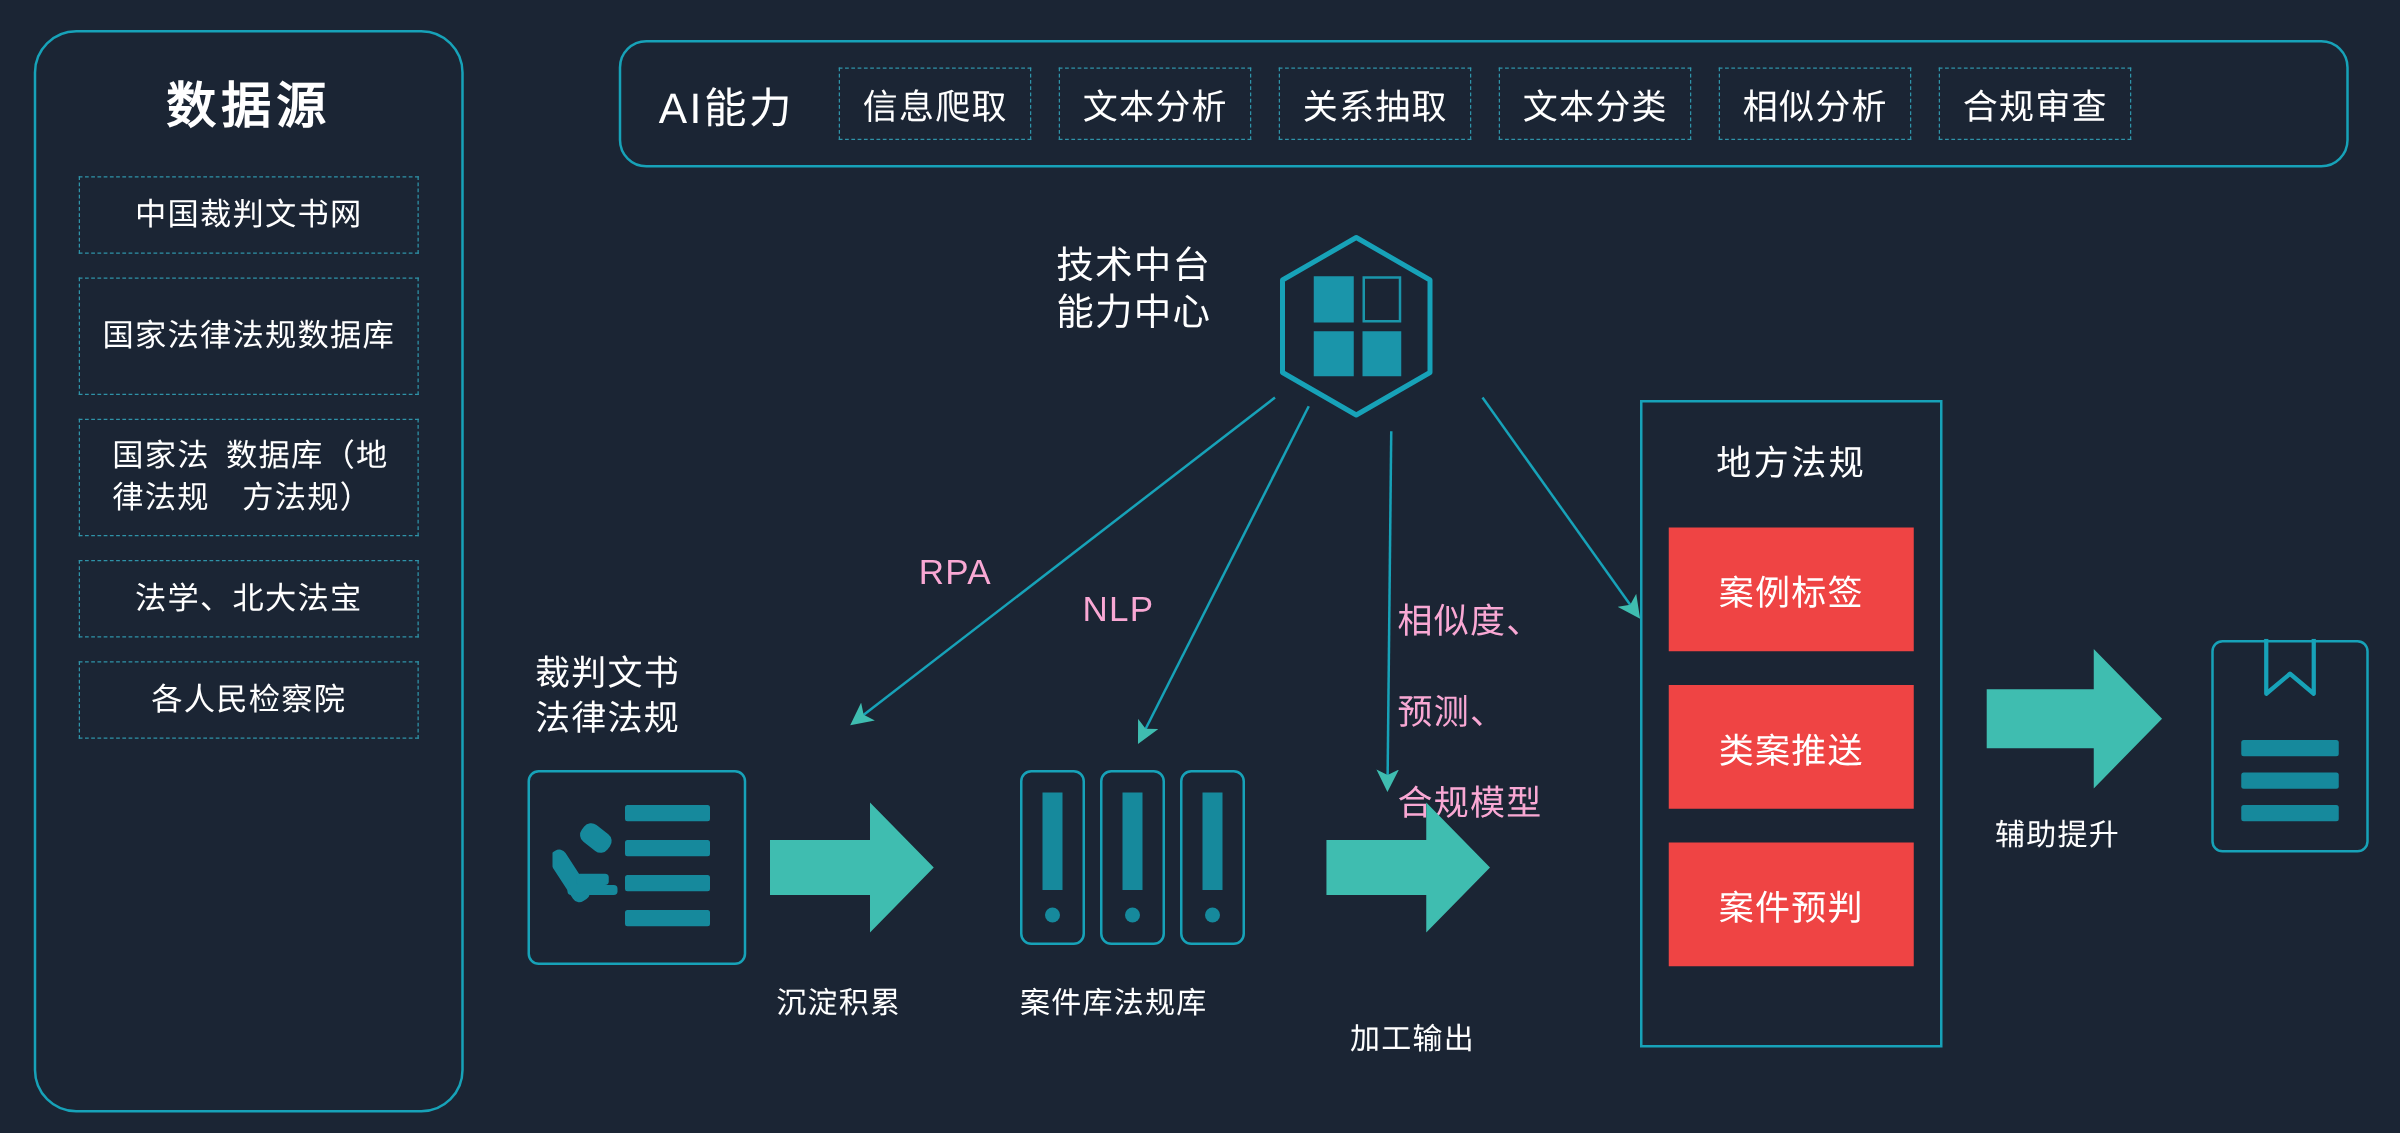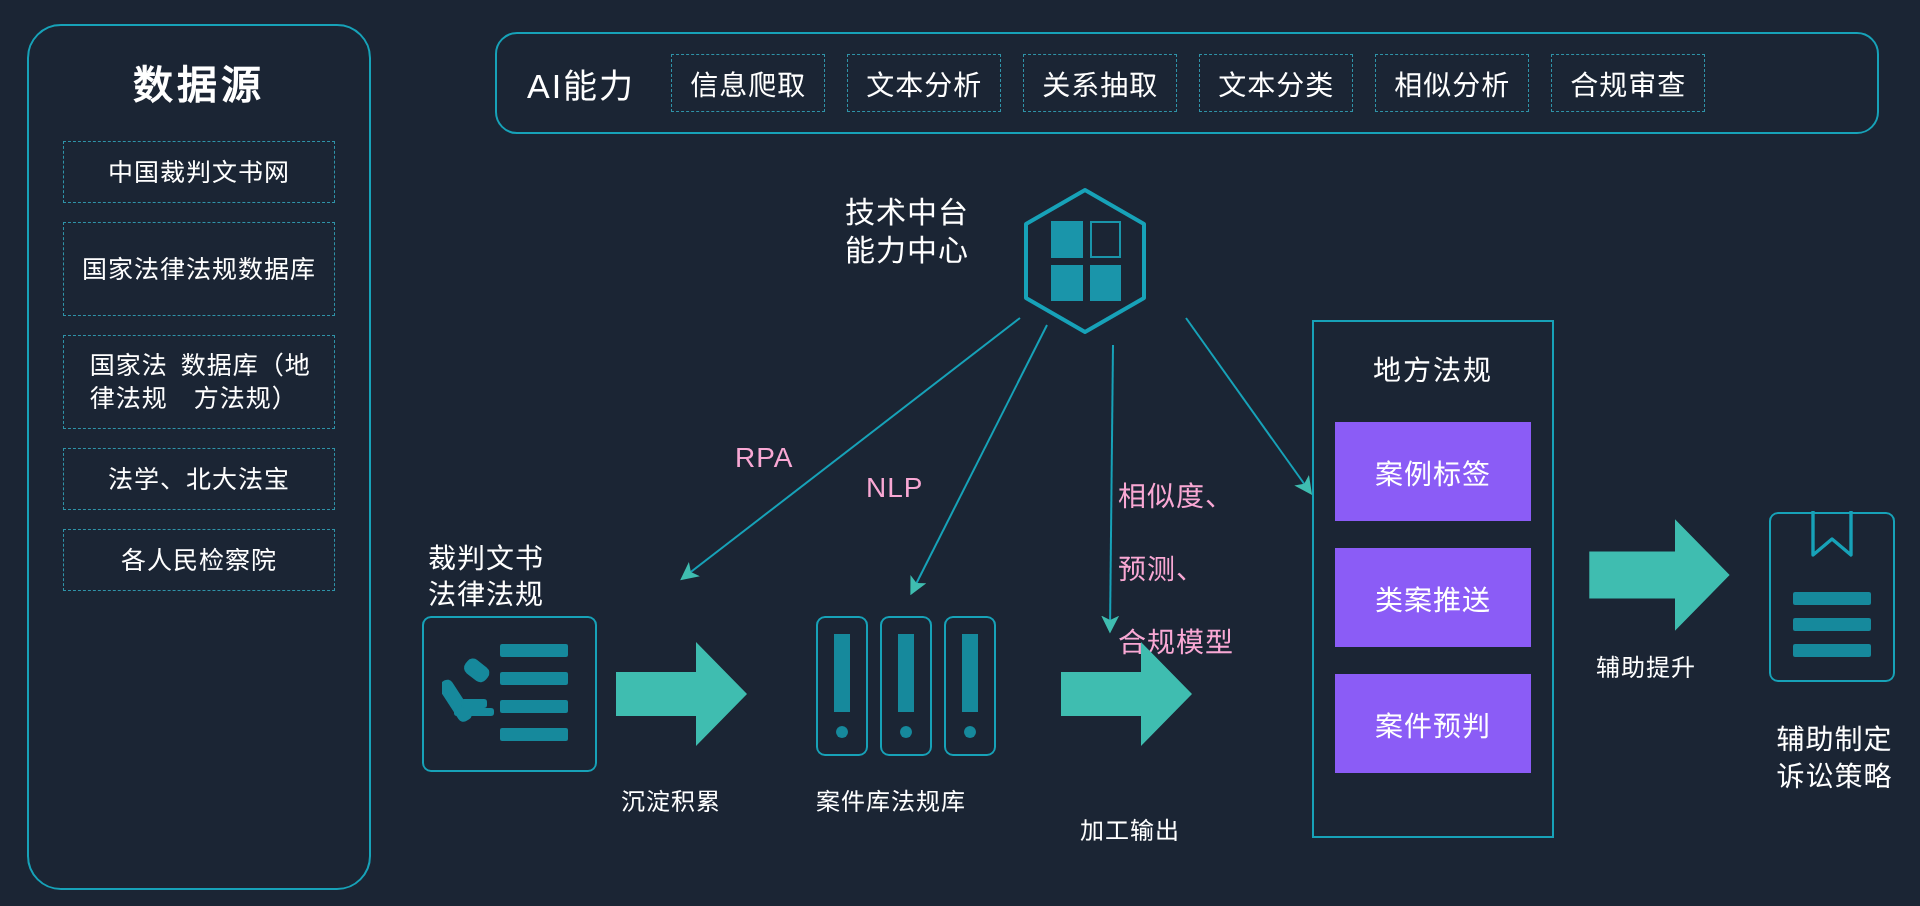--- a/index.html
+++ b/index.html
@@ -58,21 +58,21 @@
   .hex-grid{
     position:absolute;left:31px;top:35px;width:70px;height:80px;
     display:grid;grid-template-columns:1fr 1fr;grid-template-rows:1fr 1fr;gap:7px;
   }
   .sq{background:#1a95aa;}
   .sq.outline{background:transparent;border:2.6px solid #1a95aa;box-sizing:border-box;}
 
   
   .doc-label{
     position:absolute;left:428px;top:521px;font-size:28px;line-height:1.3;
-    letter-spacing:1px;white-space:nowrap;margin-top:20px;
+    letter-spacing:1px;white-space:nowrap;
   }
   .doc-box{
     position:absolute;left:422px;top:616px;width:175px;height:156px;
     border:2.6px solid #17a2b8;border-radius:9px;box-sizing:border-box;
   }
   .gavel{position:absolute;left:18px;top:34px;}
   .doc-lines{position:absolute;left:76px;top:26px;display:flex;flex-direction:column;gap:15px;}
   .doc-line{width:68px;height:13px;background:#16899c;border-radius:2px;}
 
   
@@ -93,21 +93,21 @@
 
   
   .cap-panel{
     position:absolute;left:1312px;top:320px;width:242px;height:518px;
     border:2px solid #17a2b8;box-sizing:border-box;
     display:flex;flex-direction:column;align-items:center;
   }
   .cap-panel-title{margin-top:26px;font-size:28px;letter-spacing:2px;}
   .cap-items{margin-top:34px;display:flex;flex-direction:column;gap:27px;width:100%;align-items:center;}
   .cap-item{
-    width:196px;height:99px;background:#8b5cf6;
+    width:196px;height:99px;background:#ef4444;
     display:flex;align-items:center;justify-content:center;
     font-size:28px;letter-spacing:1px;color:#ffffff;
   }
 
   
   .res-doc{
     position:absolute;left:1769px;top:512px;width:126px;height:170px;
     border:2.6px solid #17a2b8;border-radius:9px;box-sizing:border-box;
   }
   .bookmark{position:absolute;left:50%;transform:translateX(-50%);top:-3px;}
@@ -272,18 +272,14 @@
   <div class="res-doc">
     <svg class="bookmark" width="46" height="52" viewBox="0 0 46 52">
       <path d="M4,0 L4,44 L23,28 L42,44 L42,0" fill="none" stroke="#17a2b8" stroke-width="3.4" stroke-linejoin="round"></path>
     </svg>
     <div class="res-lines">
       <div class="res-line"></div>
       <div class="res-line"></div>
       <div class="res-line"></div>
     </div>
   </div>
-  <div class="res-label">
-    <span>辅助制定</span><br>
-    <span>诉讼策略</span>
-  </div>
 
 </div>
 
 </body></html>

